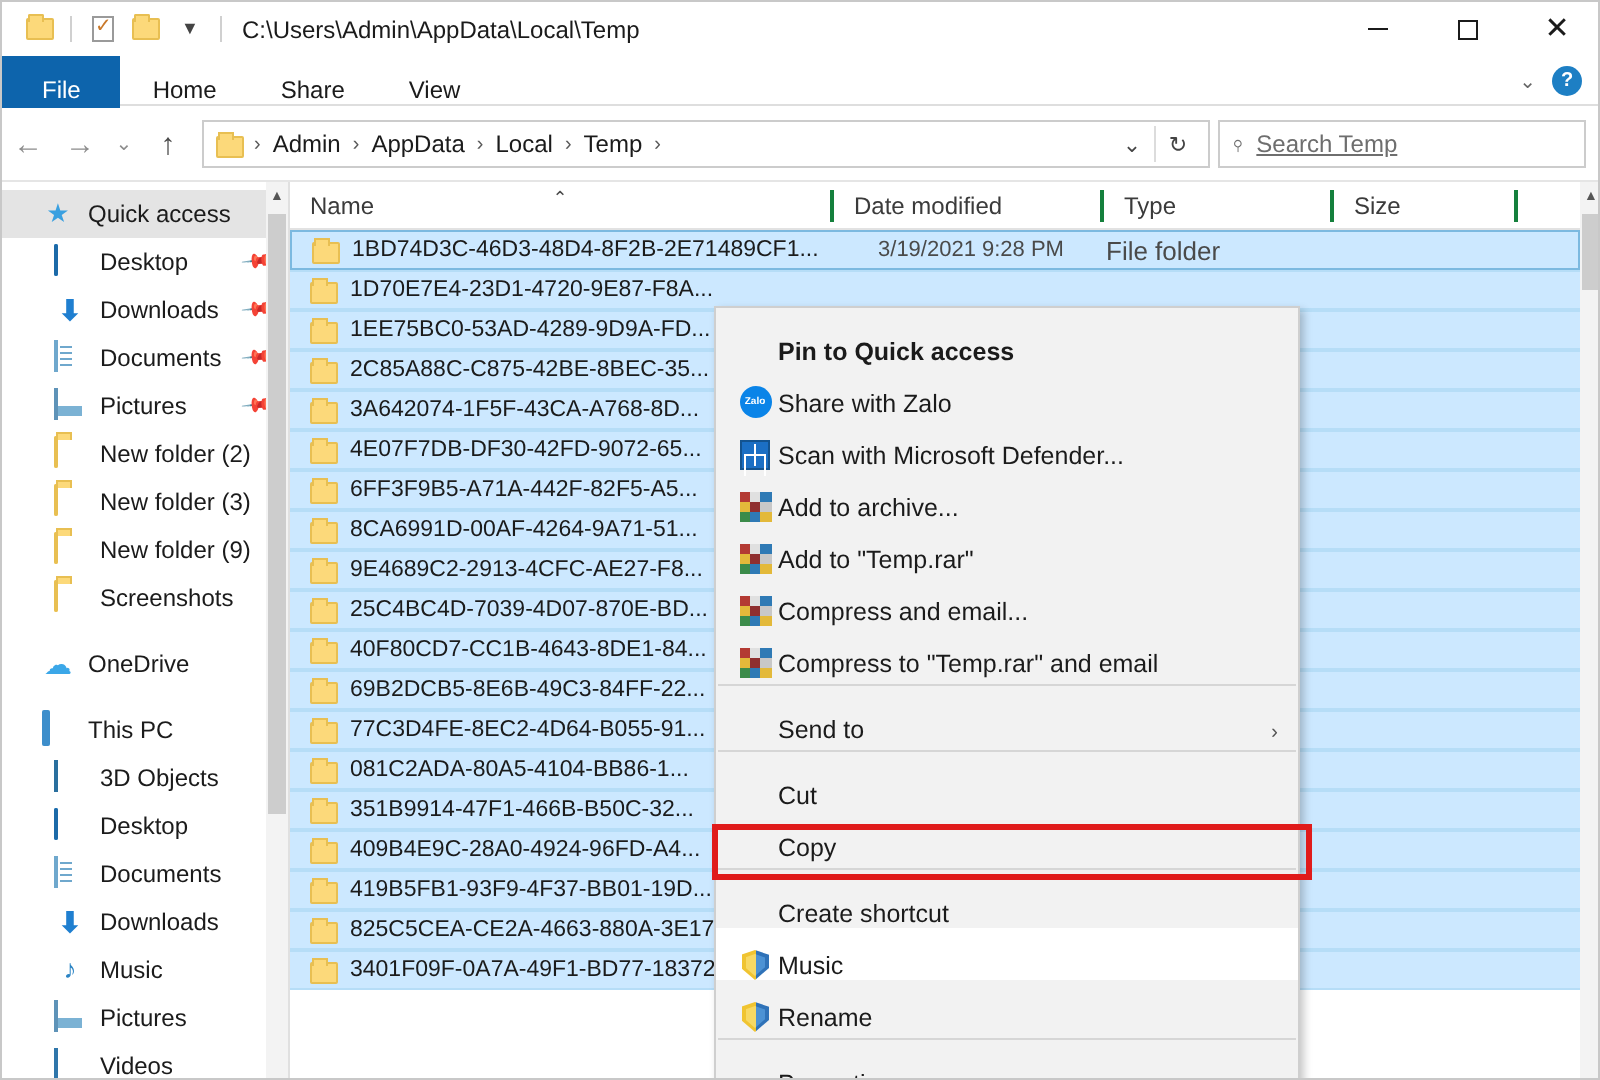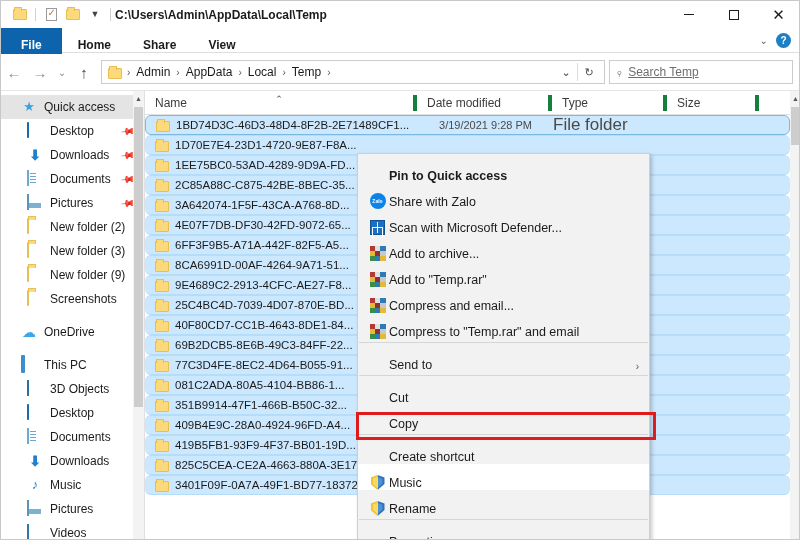--- a/index.html
+++ b/index.html
@@ -37,42 +37,42 @@
   }
   .qat-sep { width: 1px; height: 13px; background: #d0d0d0; margin: 0 4px; }
   .prop-ico {
     width: 11px; height: 13px; background: #fff; border: 1px solid #9a9a9a; position: relative;
   }
   .prop-ico::after {
     content: "✓"; position: absolute; left: 1px; top: -2px; font-size: 10px; color: #c9792b;
   }
   .dropdown-tri { font-size: 9px; color: #444; line-height: 1; }
   .titlebar-path {
-    font-size: 12px; color: #1b1b1b; white-space: nowrap; font-weight: bold;
+    font-size: 12px; color: #1b1b1b; margin-left: 6px; white-space: nowrap;
   }
   .wincontrols {
     position: absolute; right: 0; top: 0; height: 27px; display: flex;
   }
   .wc {
     width: 45px; height: 27px; display: flex; align-items: center; justify-content: center;
     font-size: 11px; color: #1b1b1b;
   }
   .wc .glyph-min { width: 10px; height: 1px; background: #1b1b1b; display: block; }
   .wc .glyph-max { width: 10px; height: 10px; border: 1px solid #1b1b1b; display: block; }
   .wc .glyph-close { font-size: 15px; line-height: 1; font-weight: 300; }
 
   
   .ribbon {
     position: absolute; left: 0; top: 27px; width: 800px; height: 25px;
     background: #ffffff; display: flex; align-items: stretch;
     border-bottom: 1px solid #dedede;
   }
   .tab {
     display: flex; align-items: center; justify-content: center;
-    font-size: 12px; color: #1b1b1b; padding: 0 16px; height: 34px; font-weight: bold;
+    font-size: 12px; color: #1b1b1b; padding: 0 16px; height: 34px;
   }
   .tab.file {
     background: #0d64ac; color: #ffffff; padding: 0 20px; font-size: 12px;
   }
   .ribbon-right {
     position: absolute; right: 4px; top: 0; height: 25px;
     display: flex; align-items: center; gap: 8px; padding-right: 6px;
   }
   .chev-down { font-size: 10px; color: #666; }
   .help-ico {
@@ -207,45 +207,45 @@
   .filelist {
     flex: 1; height: 450px; position: relative; background: #ffffff; overflow: hidden;
   }
   .colheader {
     height: 24px; display: flex; align-items: center;
     border-bottom: 1px solid #e2e2e2; font-size: 12px; color: #3b3b3b;
     background: #ffffff; position: relative;
   }
   .col {
     height: 16px; display: flex; align-items: center; padding-left: 10px;
-    border-right: 4px solid #15803d; position: relative;
+    border-right: 2px solid #15803d; position: relative;
   }
   .col-name { width: 272px; }
   .col-date { width: 135px; }
   .col-type { width: 115px; }
   .col-size { width: 92px; }
   .sort-arrow {
     position: absolute; left: 50%; top: -1px; transform: translateX(-50%);
     font-size: 9px; color: #4a4a4a;
   }
 
   .rows { position: absolute; left: 0; top: 24px; right: 11px; bottom: 0; overflow: hidden; }
   .row {
     height: 20px; display: flex; align-items: center;
-    font-size: 11.5px; color: #1b1b1b; white-space: nowrap; border-radius: 6px;
+    font-size: 11.5px; color: #1b1b1b; white-space: nowrap;
   }
   .row.sel { background: #cce8ff; border-top: 1px solid #b6ddf7; border-bottom: 1px solid #b6ddf7; }
   .row.sel.focus { background: #cce8ff; border: 1px solid #7cb9e0; }
   .cell-name {
     width: 272px; display: flex; align-items: center; gap: 6px; padding-left: 10px;
     overflow: hidden;
   }
   .cell-name .nm { overflow: hidden; text-overflow: ellipsis; }
   .cell-date { width: 135px; color: #4a4a4a; font-size: 11px; text-align: center; }
-  .cell-type { width: 115px; color: #4a4a4a; font-size: 17px; }
+  .cell-type { width: 115px; color: #4a4a4a; font-size: 13px; }
   .cell-size { width: 92px; }
 
   .fl-scroll {
     position: absolute; right: 0; top: 0; width: 11px; height: 450px; background: #f3f3f3;
   }
 
   
   .ctxmenu {
     position: absolute; left: 356px; top: 152px; width: 293px;
     background: #f2f2f2; border: 1px solid #cfcfcf;

